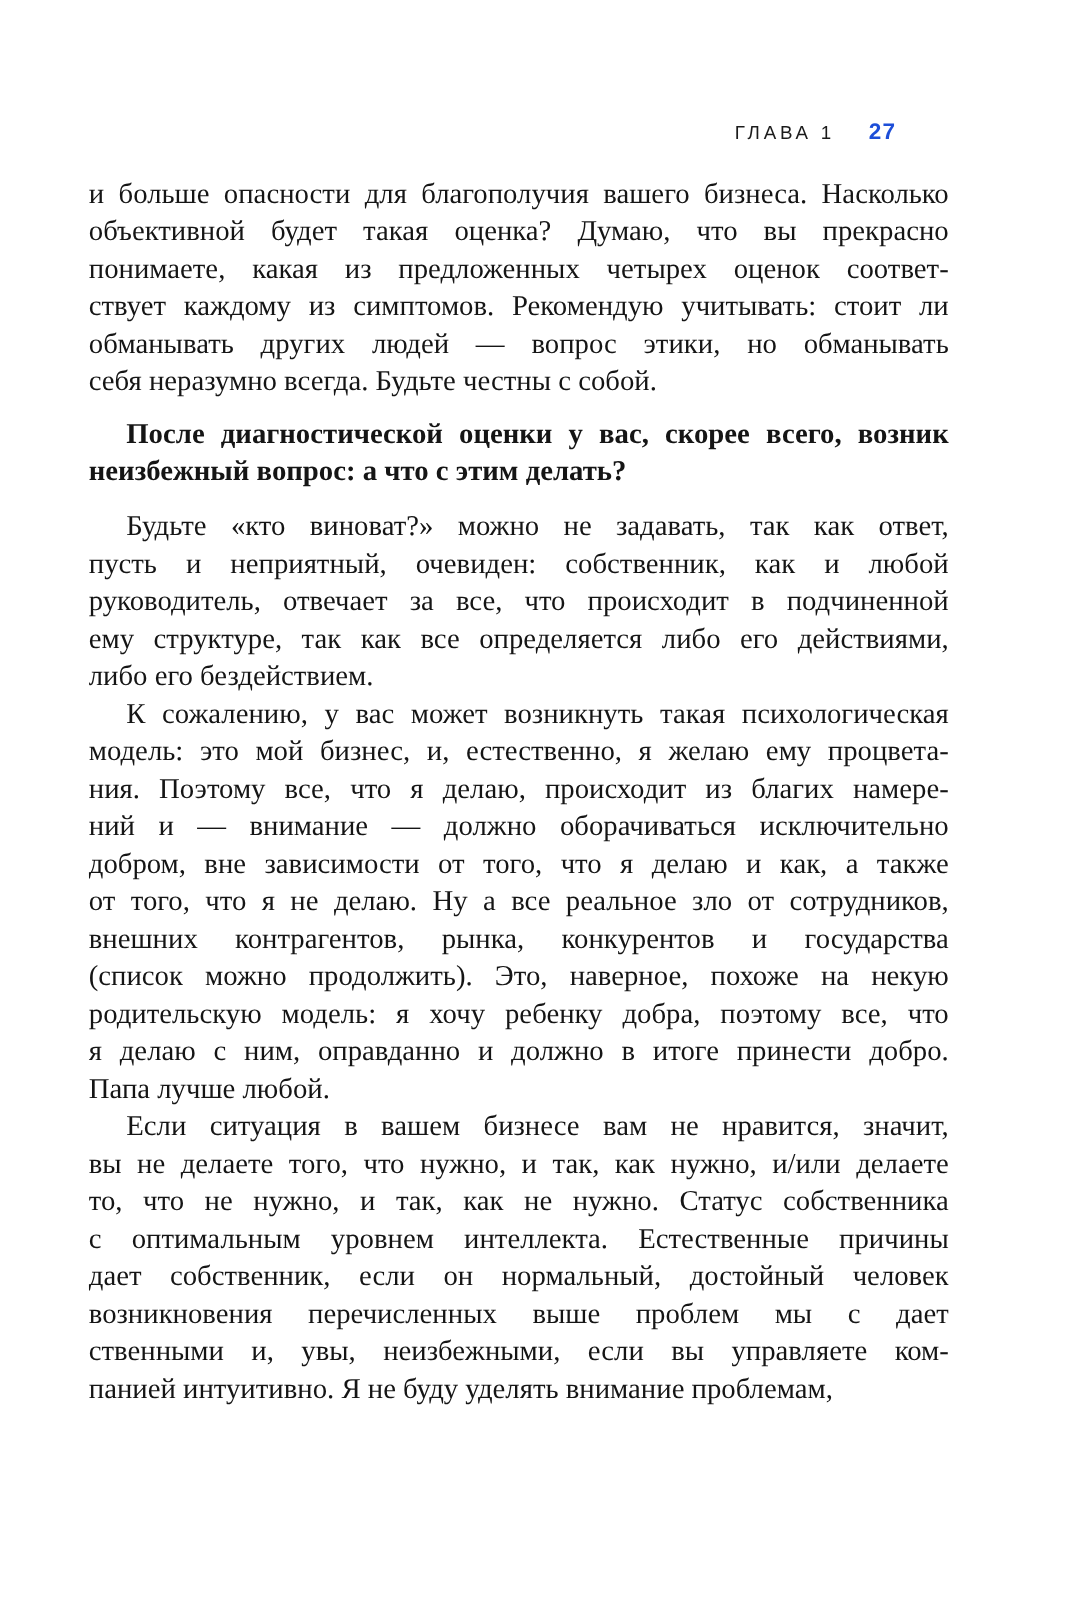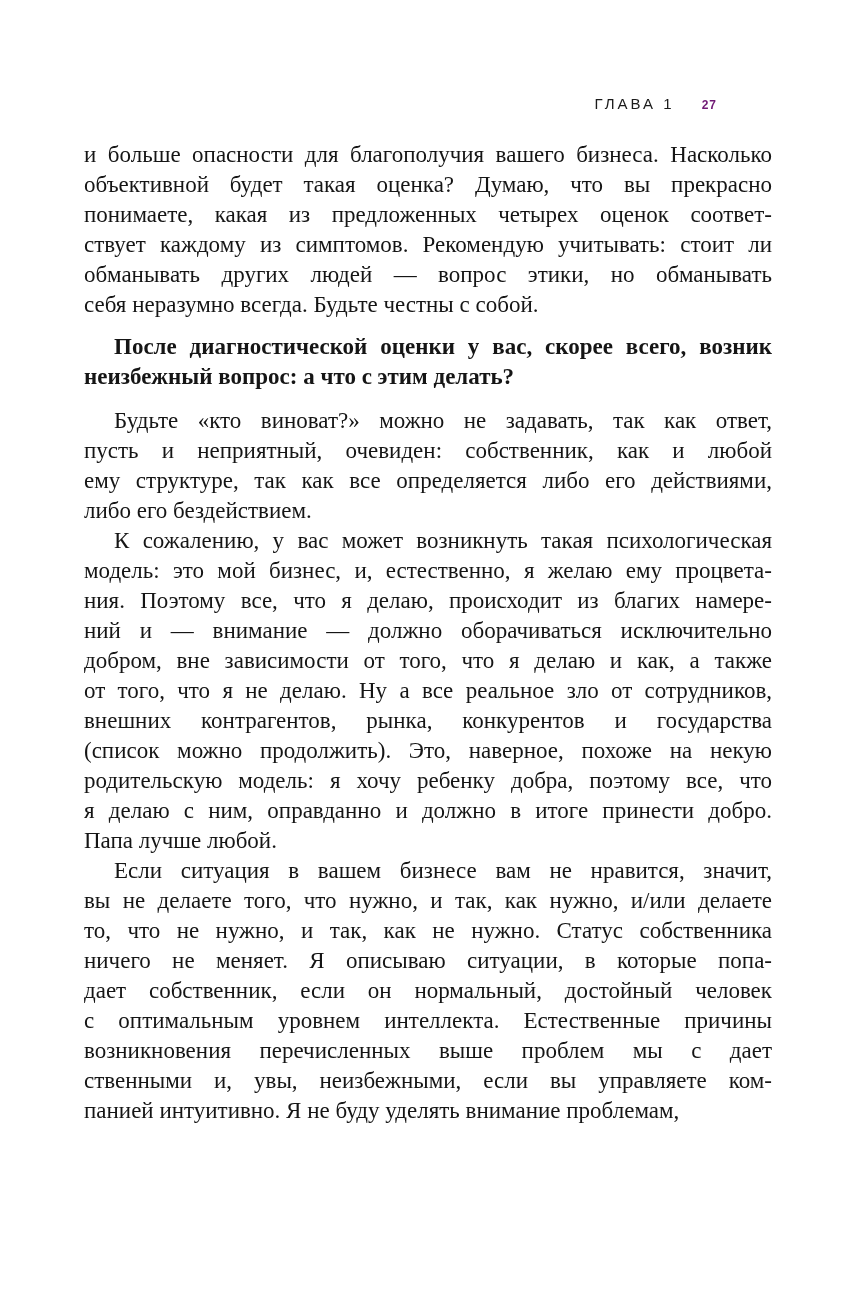--- a/index.html
+++ b/index.html
@@ -24,28 +24,28 @@
     align-items: baseline;
     gap: 27px;
     font-family: "Liberation Sans", "DejaVu Sans", sans-serif;
   }
   .chapter-label {
     font-size: 15px;
     letter-spacing: 3px;
     color: #1b1b1b;
   }
   .page-number {
-    font-size: 12px;
+    font-size: 18px;
     font-weight: 700;
     letter-spacing: 1px;
-    color: #701a75;
+    color: #1d4ed8;
   }
   .text-block {
     position: absolute;
-    left: 84px;
+    left: 71px;
     top: 140px;
     width: 688px;
   }
   .paragraph {
     margin: 0;
   }
   .paragraph.bold {
     font-weight: 700;
     margin-top: 12px;
     margin-bottom: 14px;
@@ -84,41 +84,41 @@
         <div class="text-line">обманывать других людей — вопрос этики, но обманывать</div>
         <div class="text-line last">себя неразумно всегда. Будьте честны с собой.</div>
       </div>
       <div class="paragraph bold">
         <div class="text-line indent">После диагностической оценки у вас, скорее всего, возник</div>
         <div class="text-line last">неизбежный вопрос: а что с этим делать?</div>
       </div>
       <div class="paragraph">
         <div class="text-line indent">Будьте «кто виноват?» можно не задавать, так как ответ,</div>
         <div class="text-line">пусть и неприятный, очевиден: собственник, как и любой</div>
+        <div class="text-line">руководитель, отвечает за все, что происходит в подчиненной</div>
         <div class="text-line">ему структуре, так как все определяется либо его действиями,</div>
         <div class="text-line last">либо его бездействием.</div>
       </div>
       <div class="paragraph">
         <div class="text-line indent">К сожалению, у вас может возникнуть такая психологическая</div>
         <div class="text-line">модель: это мой бизнес, и, естественно, я желаю ему процвета-</div>
         <div class="text-line">ния. Поэтому все, что я делаю, происходит из благих намере-</div>
         <div class="text-line">ний и — внимание — должно оборачиваться исключительно</div>
         <div class="text-line">добром, вне зависимости от того, что я делаю и как, а также</div>
         <div class="text-line">от того, что я не делаю. Ну а все реальное зло от сотрудников,</div>
         <div class="text-line">внешних контрагентов, рынка, конкурентов и государства</div>
         <div class="text-line">(список можно продолжить). Это, наверное, похоже на некую</div>
         <div class="text-line">родительскую модель: я хочу ребенку добра, поэтому все, что</div>
         <div class="text-line">я делаю с ним, оправданно и должно в итоге принести добро.</div>
         <div class="text-line last">Папа лучше любой.</div>
       </div>
       <div class="paragraph">
         <div class="text-line indent">Если ситуация в вашем бизнесе вам не нравится, значит,</div>
         <div class="text-line">вы не делаете того, что нужно, и так, как нужно, и/или делаете</div>
         <div class="text-line">то, что не нужно, и так, как не нужно. Статус собственника</div>
-        <div class="text-line">ничего не меняет. Я описываю ситуации, в которые попа-</div>
+        <div class="text-line">с оптимальным уровнем интеллекта. Естественные причины</div>
         <div class="text-line">дает собственник, если он нормальный, достойный человек</div>
-        <div class="text-line">с оптимальным уровнем интеллекта. Естественные причины</div>
         <div class="text-line">возникновения перечисленных выше проблем мы с дает</div>
         <div class="text-line">ственными и, увы, неизбежными, если вы управляете ком-</div>
         <div class="text-line last">панией интуитивно. Я не буду уделять внимание проблемам,</div>
       </div>
     </div>
 </div>
 
 </body></html>

